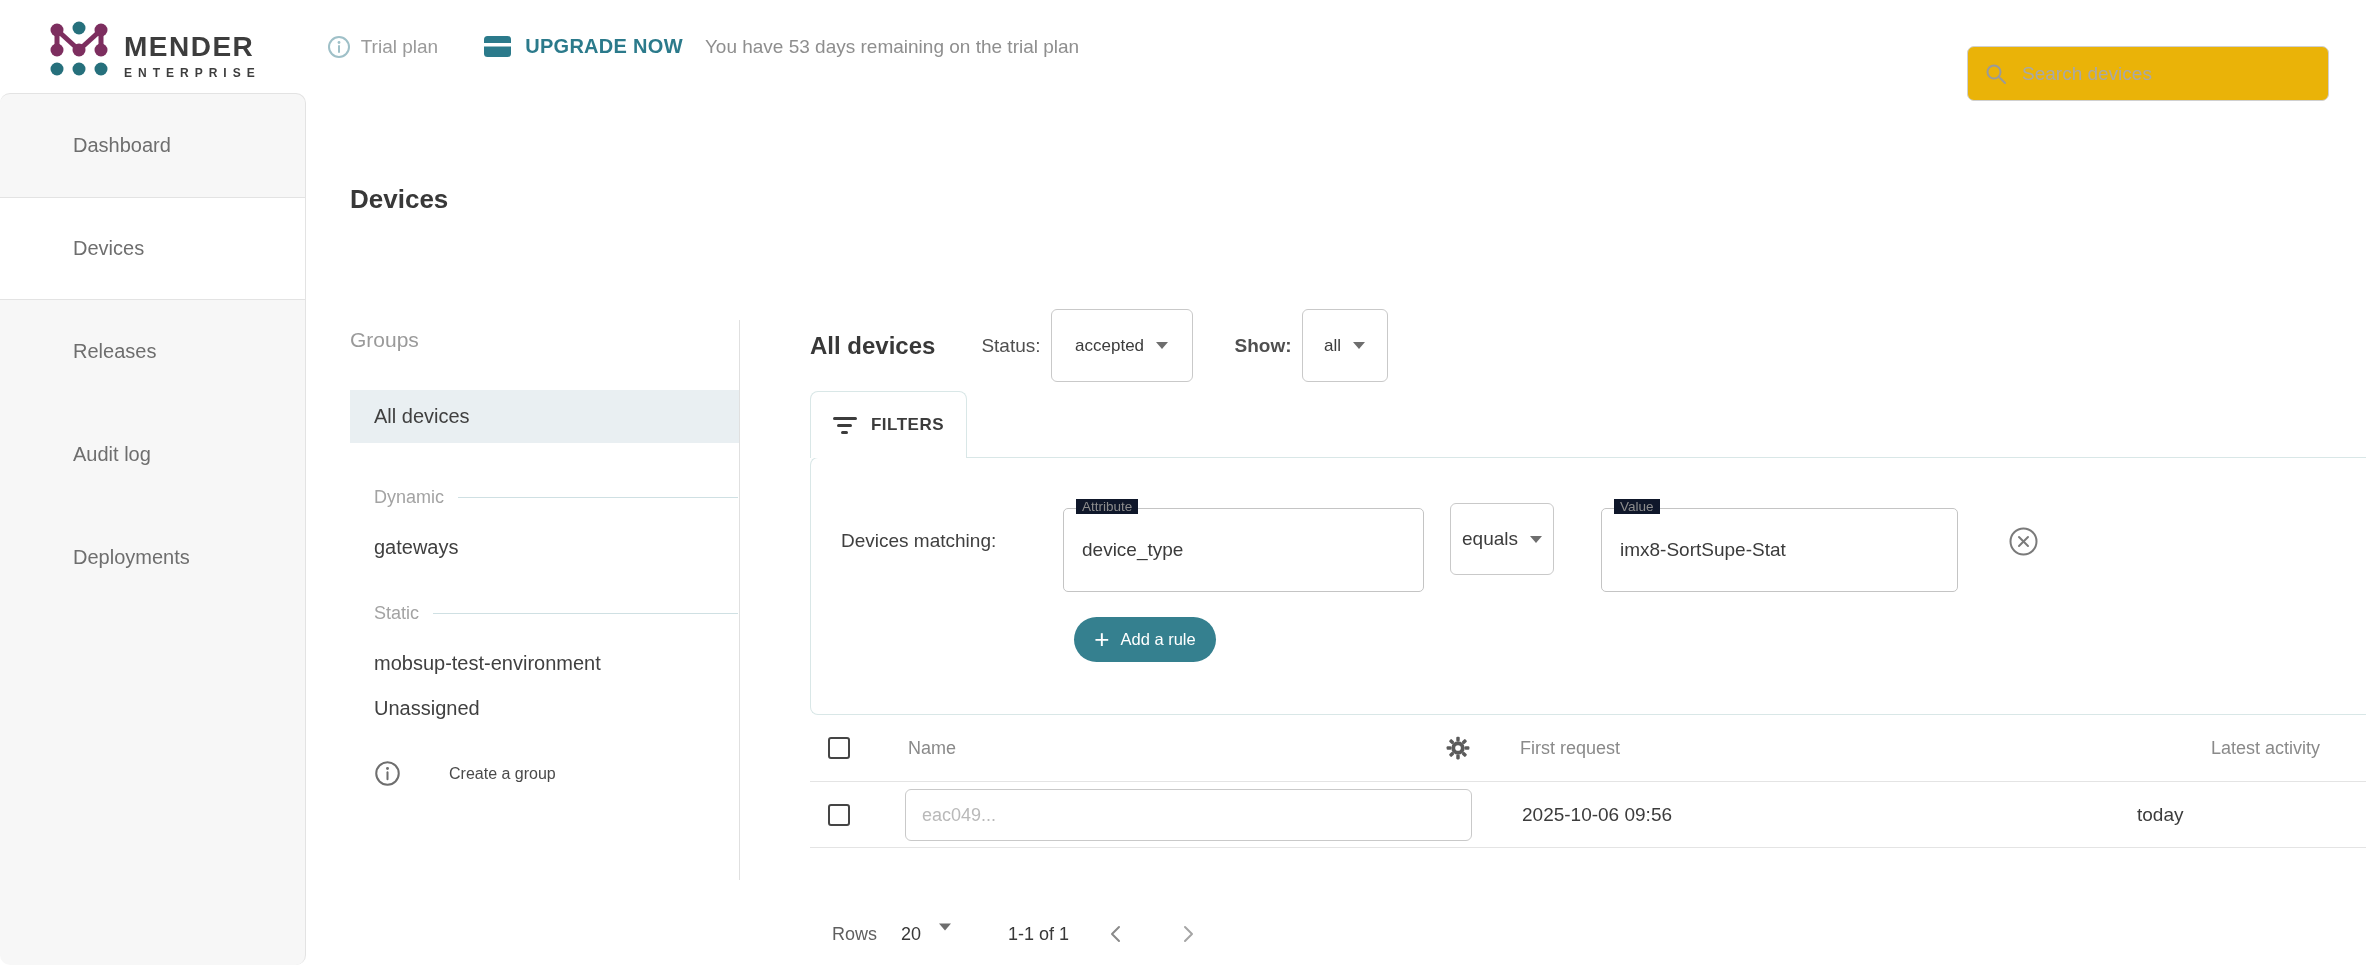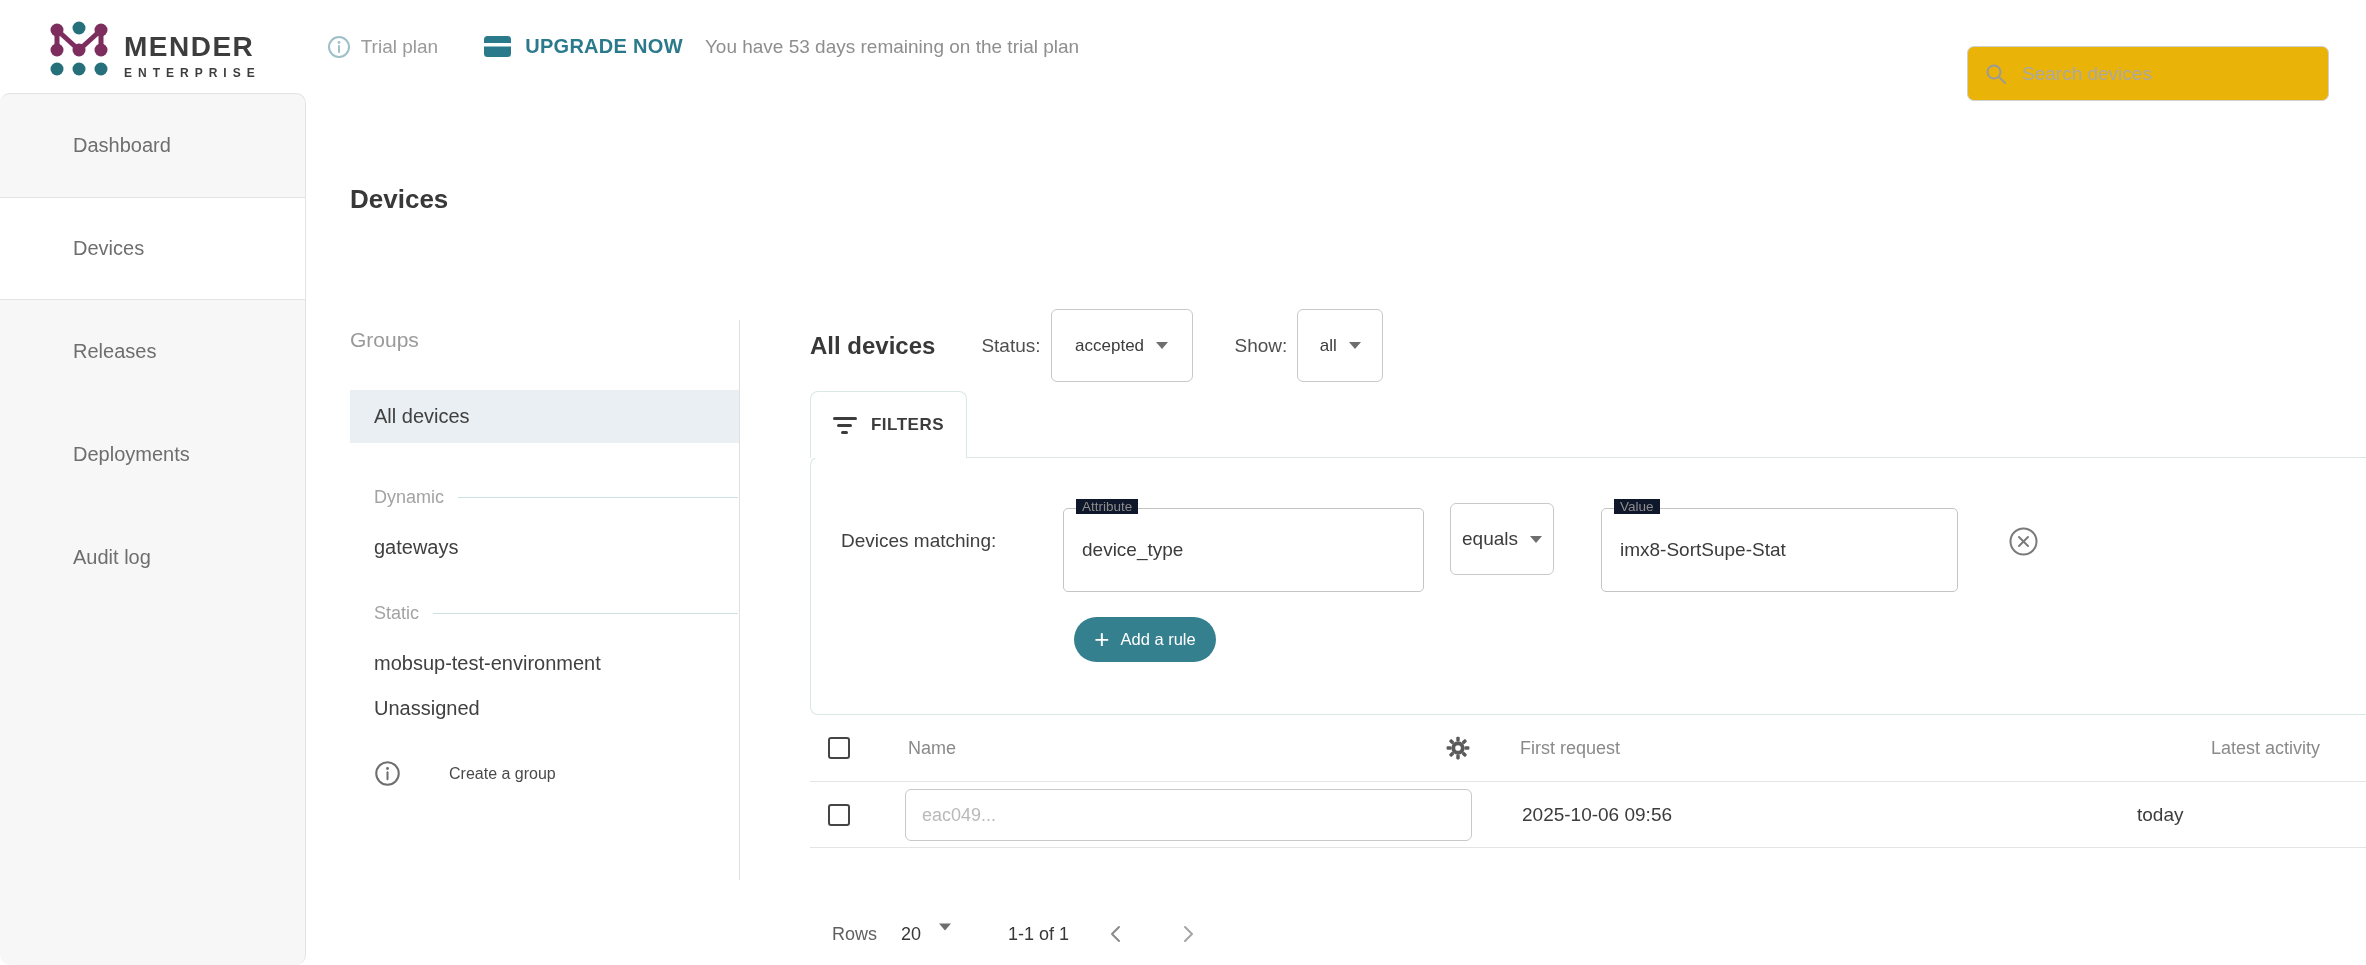--- a/index.html
+++ b/index.html
@@ -53,21 +53,21 @@
   .create-group{position:absolute;left:0;top:440px;display:flex;align-items:center;cursor:pointer;}
   .create-group .cg-icon{margin-left:24px;}
   .create-group .cg-label{font-size:16px;color:#4a4a4a;margin-left:48px;}
   
   .toolbar{position:absolute;left:810px;top:309px;height:73px;display:flex;align-items:center;}
   .toolbar-heading{font-size:24px;font-weight:700;color:#383838;}
   .tb-label{font-size:19px;color:#4f4f4f;}
   .status-label{margin-left:46px;}
   .select-box{border:1px solid var(--field-border);border-radius:6px;height:73px;display:flex;align-items:center;justify-content:center;gap:12px;background:#fff;cursor:pointer;}
   .status-select{width:142px;margin-left:10px;}
-  .show-label{margin-left:42px;}
+  .show-label{margin-left:42px;font-weight:bold;}
   .show-select{width:86px;margin-left:10px;}
   .select-value{font-size:17px;color:#3c3c3c;}
   .caret{width:0;height:0;border-left:6px solid transparent;border-right:6px solid transparent;border-top:7px solid #6e6e6e;}
   
   .filters-tab{position:absolute;left:810px;top:391px;width:157px;height:67px;background:#fff;border:1px solid var(--panel-border);border-bottom:none;border-radius:8px 8px 0 0;z-index:2;display:flex;align-items:center;justify-content:center;gap:14px;cursor:pointer;}
   .filters-tab .tab-label{font-size:17px;font-weight:700;color:#3c3c3c;letter-spacing:.5px;}
   .filter-icon{display:flex;flex-direction:column;align-items:center;gap:4px;}
   .filter-icon i{display:block;height:3px;background:#3c3c3c;border-radius:2px;}
   .filter-icon i:nth-child(1){width:24px;}
   .filter-icon i:nth-child(2){width:15px;}
@@ -168,22 +168,22 @@
       <line x1="15" y1="15" x2="21" y2="21" stroke="#9a9a9a" stroke-width="2" stroke-linecap="round"></line>
     </svg>
     <input type="text" placeholder="Search devices" style="">
   </div>
 </div>
 
 <nav class="sidebar">
   <div class="nav-item">Dashboard</div>
   <div class="nav-item active">Devices</div>
   <div class="nav-item">Releases</div>
+  <div class="nav-item">Audit log</div>
   <div class="nav-item">Deployments</div>
-  <div class="nav-item">Audit log</div>
 </nav>
 
 <h1 class="page-title">Devices</h1>
 
 <aside class="groups">
   <div class="groups-title">Groups</div>
 
   <div class="group-selected">All devices</div>
 
   <div class="group-subheader">

